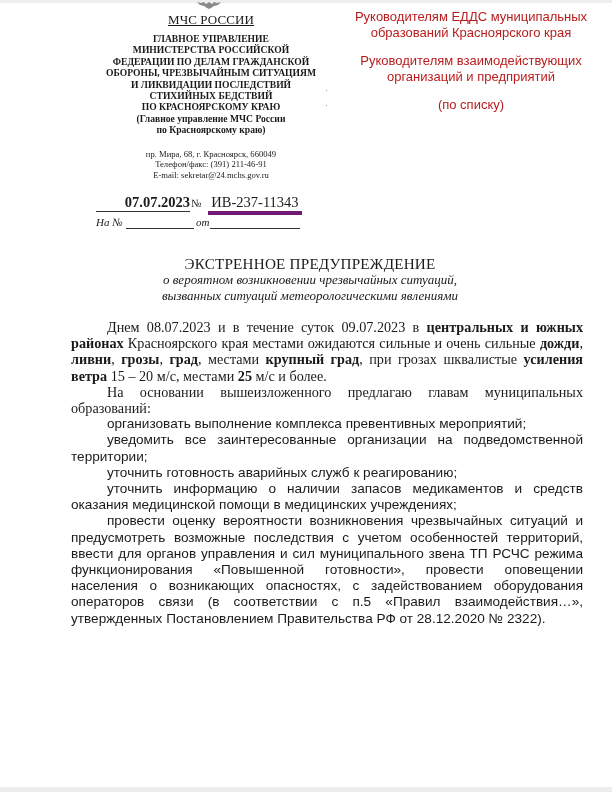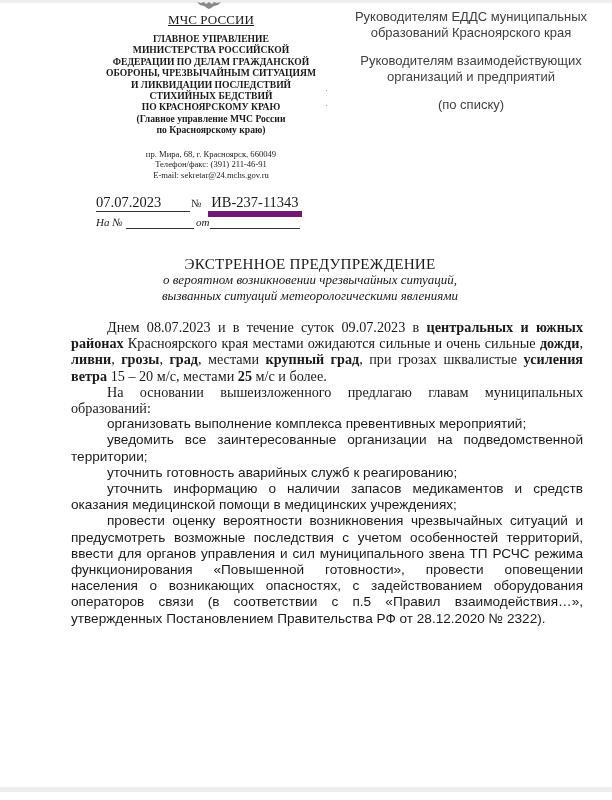--- a/index.html
+++ b/index.html
@@ -10,31 +10,31 @@
     .page-break { position: absolute; left: 0; top: 787px; width: 612px; height: 5px; background: #ededed; }
 
     .emblem { position: absolute; left: 196px; top: 1px; width: 26px; height: 8px; }
 
     .left-header { position: absolute; left: 82px; top: 12px; width: 258px; text-align: center; }
     .ministry-name { font-size: 13px; text-decoration: underline; letter-spacing: 0.1px; line-height: 16px; text-align: center; }
     .dept-block { margin-top: 5px; font-size: 9.6px; font-weight: bold; line-height: 11.4px; }
     .address-block { position: absolute; left: 82px; top: 149px; width: 258px; text-align: center; font-size: 8.6px; line-height: 10.4px; }
 
     .reg-line { position: absolute; left: 96px; top: 194px; width: 205px; height: 18px; font-size: 14.5px; }
-    .reg-date { position: absolute; left: 0; top: 0; width: 94px; text-align: left; border-bottom: 1px solid #333; line-height: 17px; }
+    .reg-date { position: absolute; left: 0; top: 0; width: 94px; text-align: right; border-bottom: 1px solid #333; line-height: 17px; font-weight: bold; }
     .reg-no-label { position: absolute; left: 95px; top: 3px; font-size: 11px; }
-    .reg-number { position: absolute; left: 112px; top: 0; width: 94px; text-align: center; border-bottom: 6px solid #701a75; line-height: 17px; }
+    .reg-number { position: absolute; left: 112px; top: 0; width: 94px; text-align: center; border-bottom: 4px solid #701a75; line-height: 17px; }
 
     .ref-line { position: absolute; left: 96px; top: 216px; width: 205px; height: 14px; font-size: 11px; font-style: italic; }
     .ref-label { position: absolute; left: 0; top: 0; }
     .ref-blank1 { position: absolute; left: 30px; top: 12px; width: 68px; border-bottom: 1px solid #333; }
     .ref-from { position: absolute; left: 100px; top: 0; }
     .ref-blank2 { position: absolute; left: 114px; top: 12px; width: 90px; border-bottom: 1px solid #333; }
 
-    .recipients { position: absolute; left: 330px; top: 9px; width: 282px; text-align: center; font-family: "Liberation Sans", sans-serif; font-size: 13px; line-height: 16px; color: #404040; }
+    .recipients { position: absolute; left: 330px; top: 9px; width: 282px; text-align: center; font-family: "Liberation Sans", sans-serif; font-size: 13px; line-height: 16px; color: #b91c1c; }
     .recipient { margin-bottom: 12px; }
 
     .doc-title-block { position: absolute; left: 100px; top: 255px; width: 420px; text-align: center; }
     .doc-title { font-size: 15.2px; line-height: 17px; letter-spacing: 0.2px; }
     .doc-subtitle { font-size: 13px; font-style: italic; line-height: 15.5px; }
 
     .body-text { position: absolute; left: 71px; top: 319px; width: 512px; font-size: 14.2px; line-height: 16.2px; text-align: justify; }
     .body-text p { text-indent: 36px; }
     .body-text p.sans { font-family: "Liberation Sans", sans-serif; font-size: 13.6px; }
     .body-text b { font-weight: bold; }

